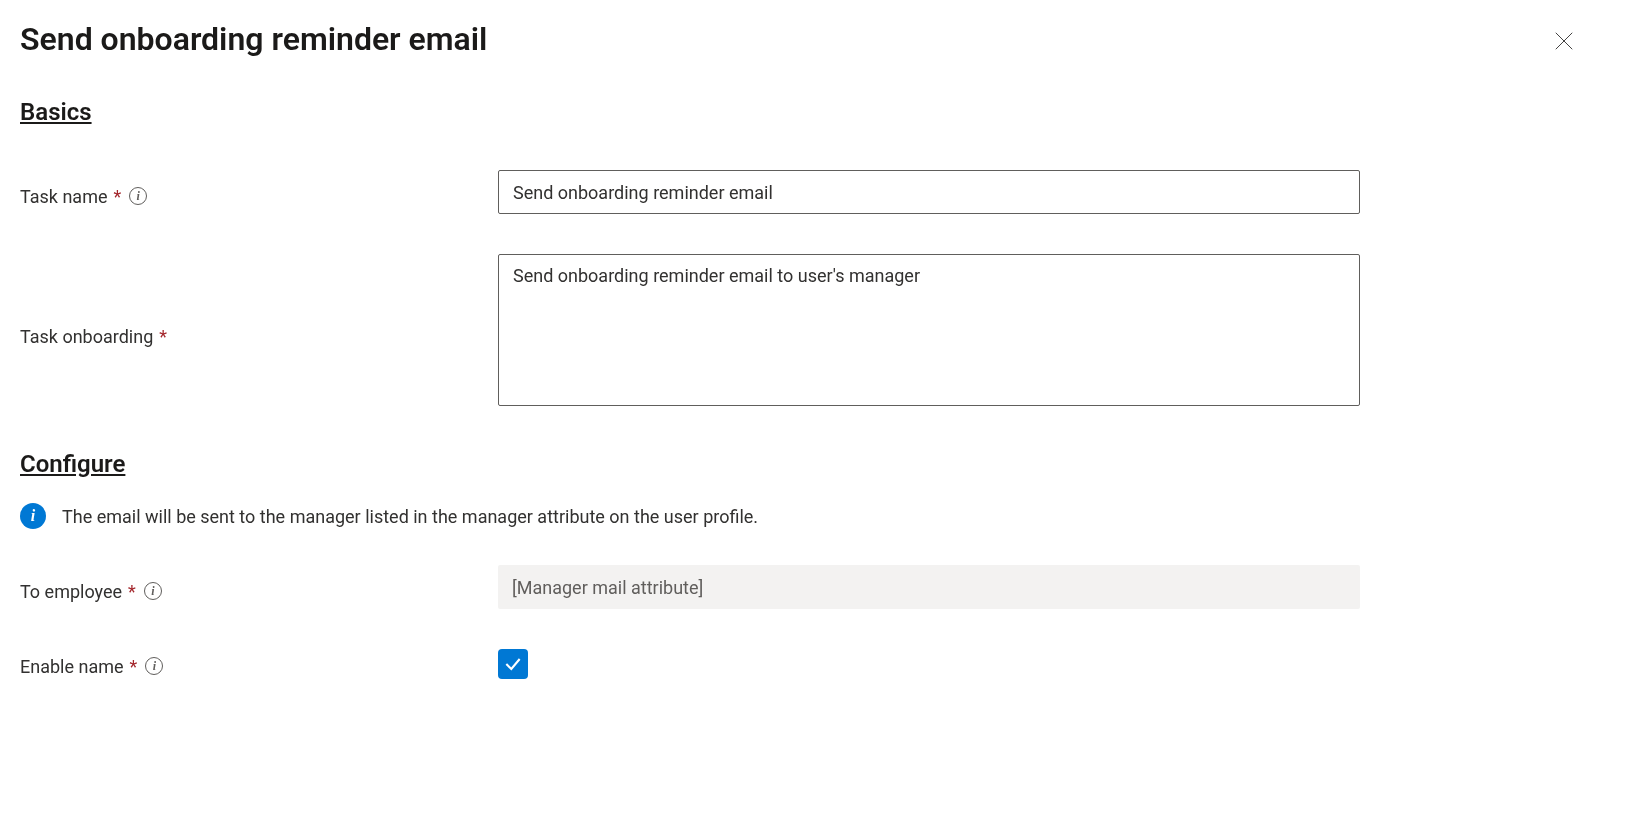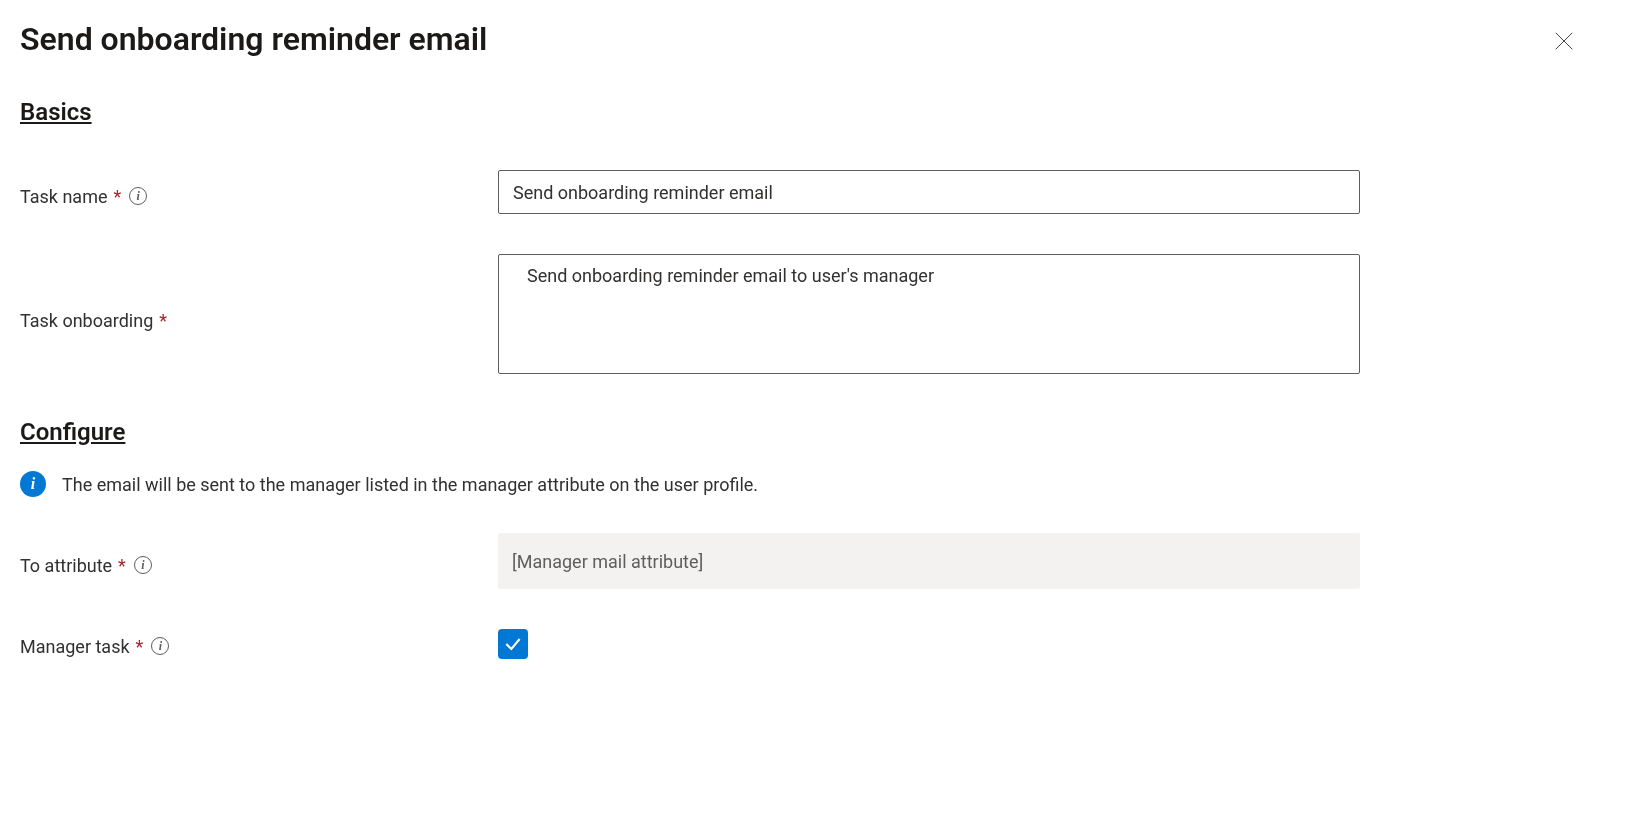--- a/index.html
+++ b/index.html
@@ -101,33 +101,33 @@
       padding: 8px 14px;
       font-size: 18px;
       font-family: inherit;
       color: #323130;
       border: 1px solid #605e5c;
       border-radius: 2px;
       background: #ffffff;
     }
     .textarea-input {
       width: 100%;
-      height: 120px;
-      padding: 10px 28px;
+      height: 152px;
+      padding: 10px 14px;
       font-size: 18px;
       font-family: inherit;
       color: #323130;
       border: 1px solid #605e5c;
       border-radius: 2px;
       background: #ffffff;
       resize: none;
     }
     .readonly-input {
       width: 100%;
-      height: 56px;
+      height: 44px;
       padding: 8px 14px;
       font-size: 18px;
       font-family: inherit;
       color: #605e5c;
       border: none;
       border-radius: 2px;
       background: #f3f2f1;
     }
     .info-bar {
       display: flex;
@@ -221,32 +221,32 @@
 
 <h2 class="section-heading configure-heading">Configure</h2>
 
 <div class="info-bar">
   <div class="info-bar-icon">i</div>
   <div class="info-bar-text">The email will be sent to the manager listed in the manager attribute on the user profile.</div>
 </div>
 
 <div class="form-row">
   <div class="label-col">
-    <span class="label-text">To attribute</span>
+    <span class="label-text">To employee</span>
     <span class="required">*</span>
     <span class="info-icon">i</span>
   </div>
   <div class="input-col">
     <input type="text" class="readonly-input" readonly="" value="[Manager mail attribute]" style="">
   </div>
 </div>
 
 <div class="form-row checkbox-row">
   <div class="label-col">
-    <span class="label-text">Manager task</span>
+    <span class="label-text">Enable name</span>
     <span class="required">*</span>
     <span class="info-icon">i</span>
   </div>
   <div class="input-col">
     <div class="checkbox-wrap">
       <svg viewBox="0 0 24 24">
         <polyline points="4,12 10,18 20,6"></polyline>
       </svg>
     </div>
   </div>

